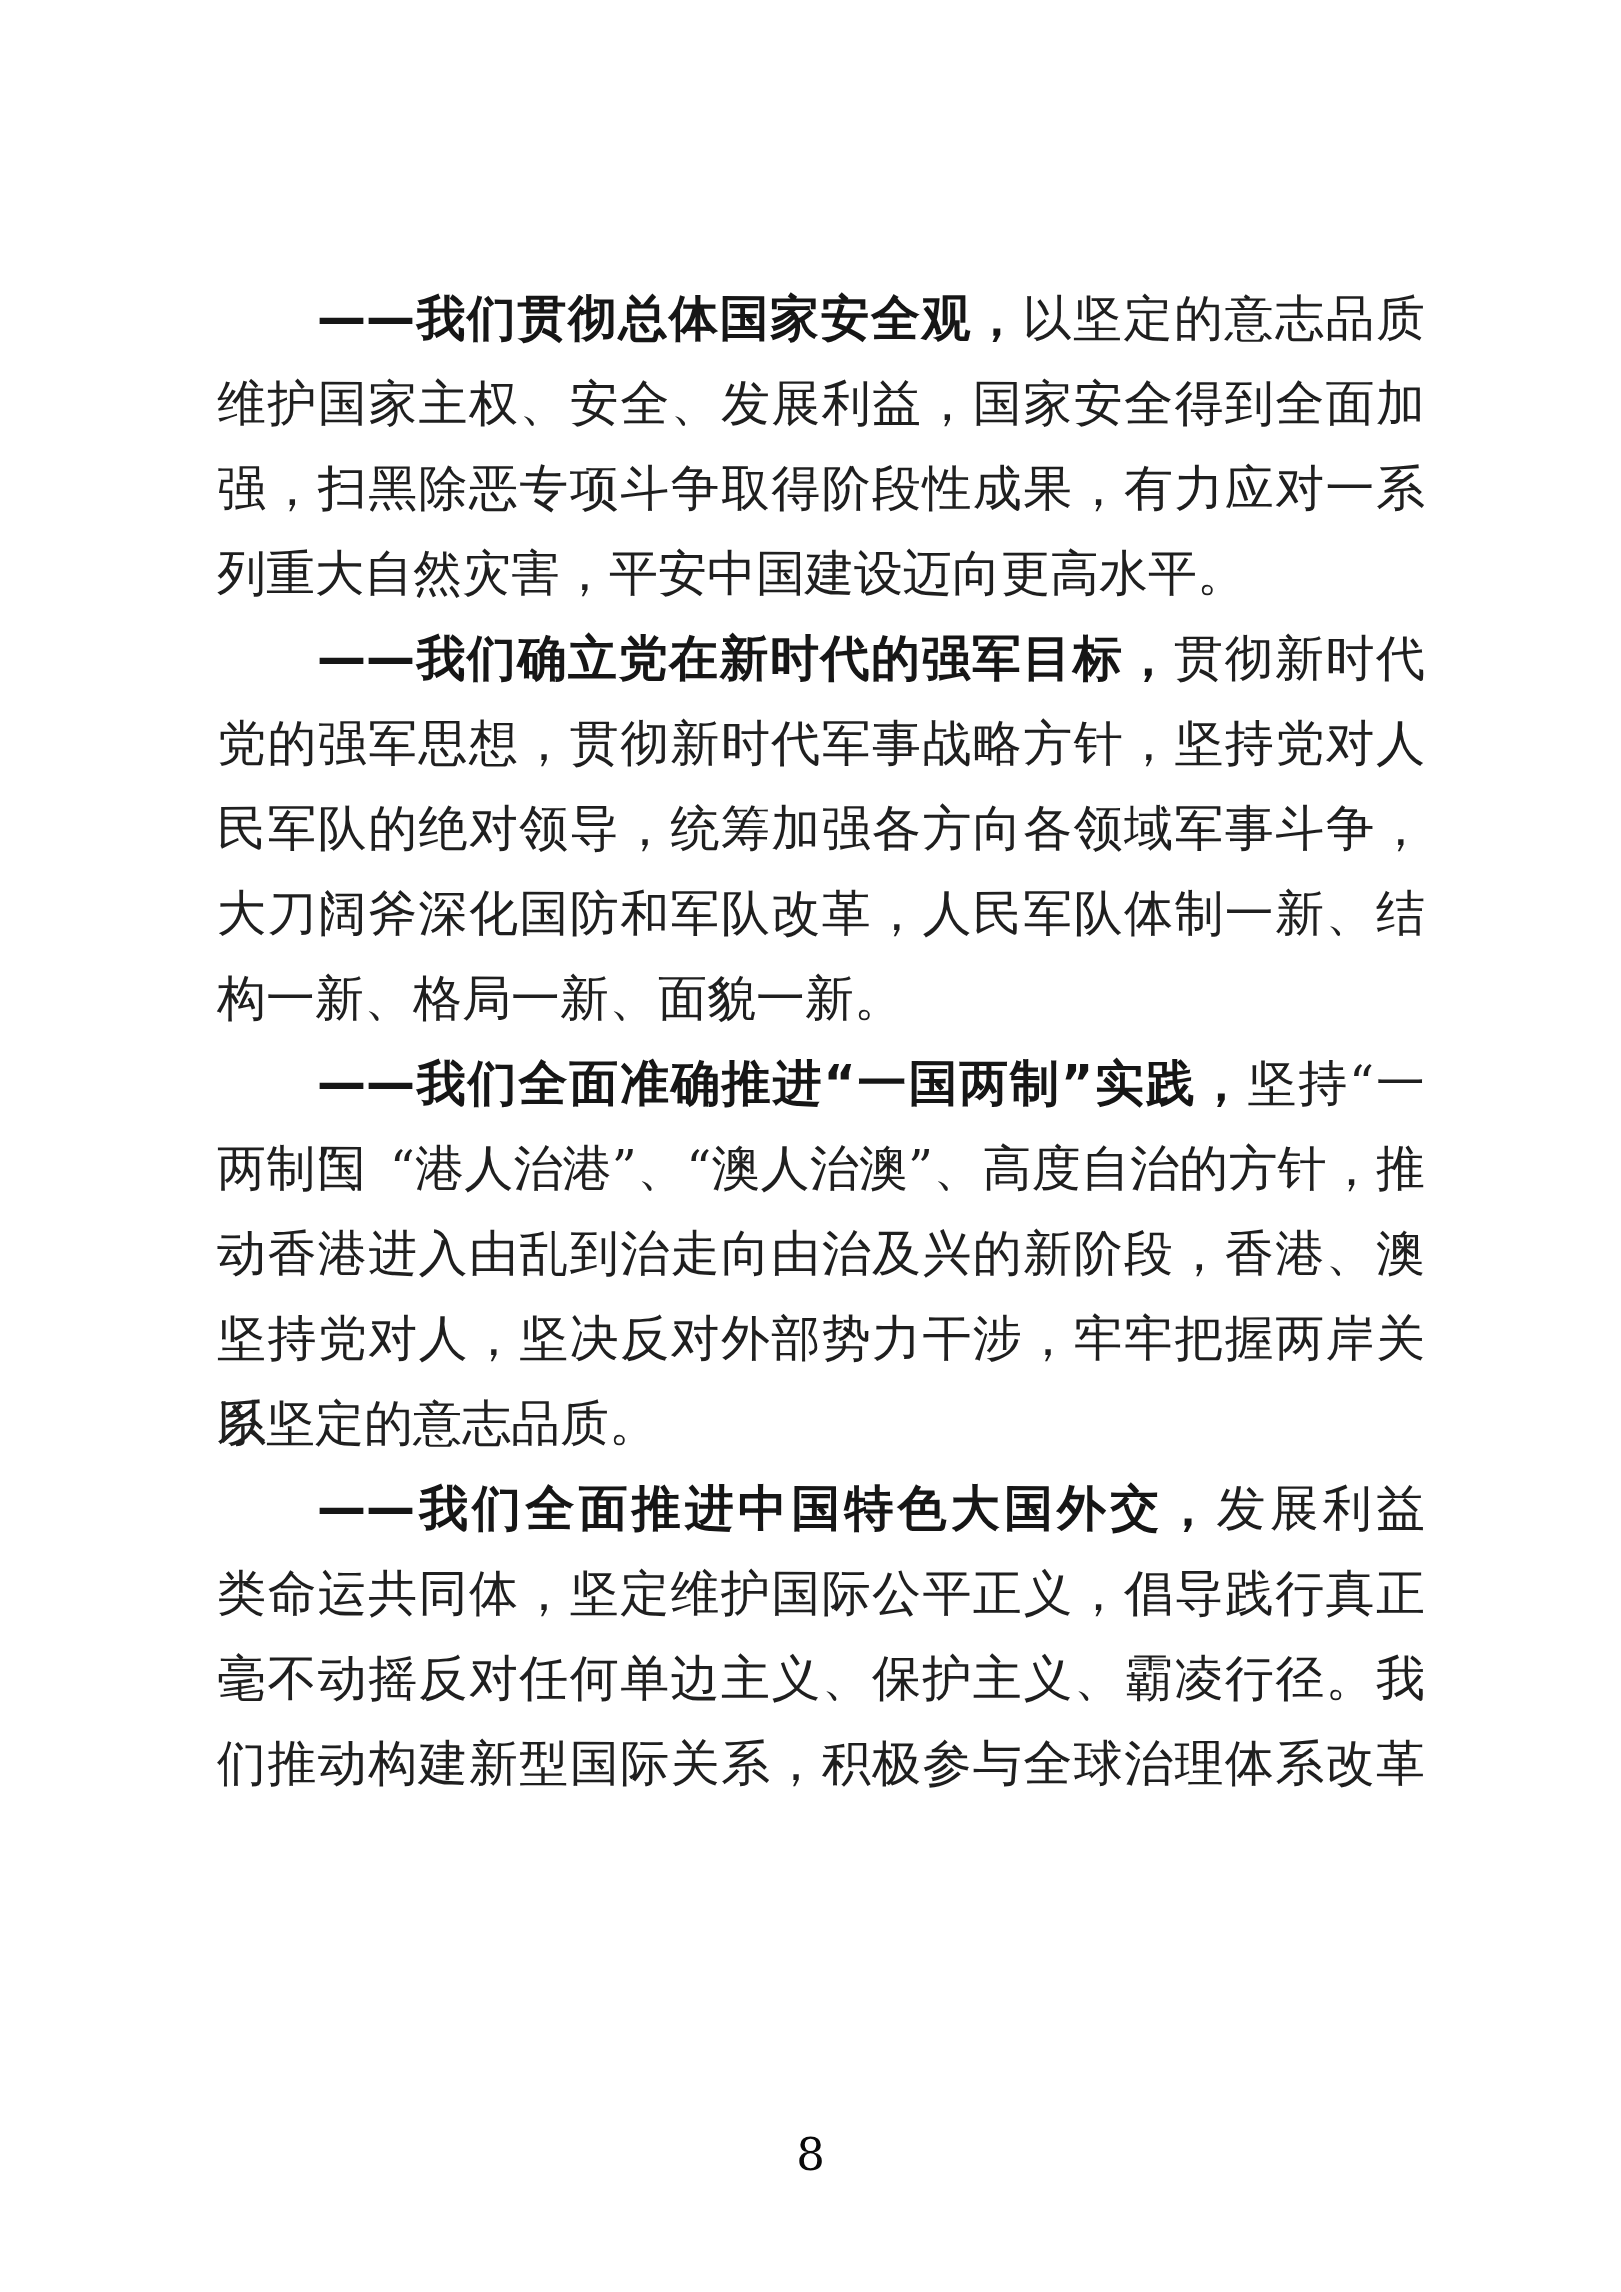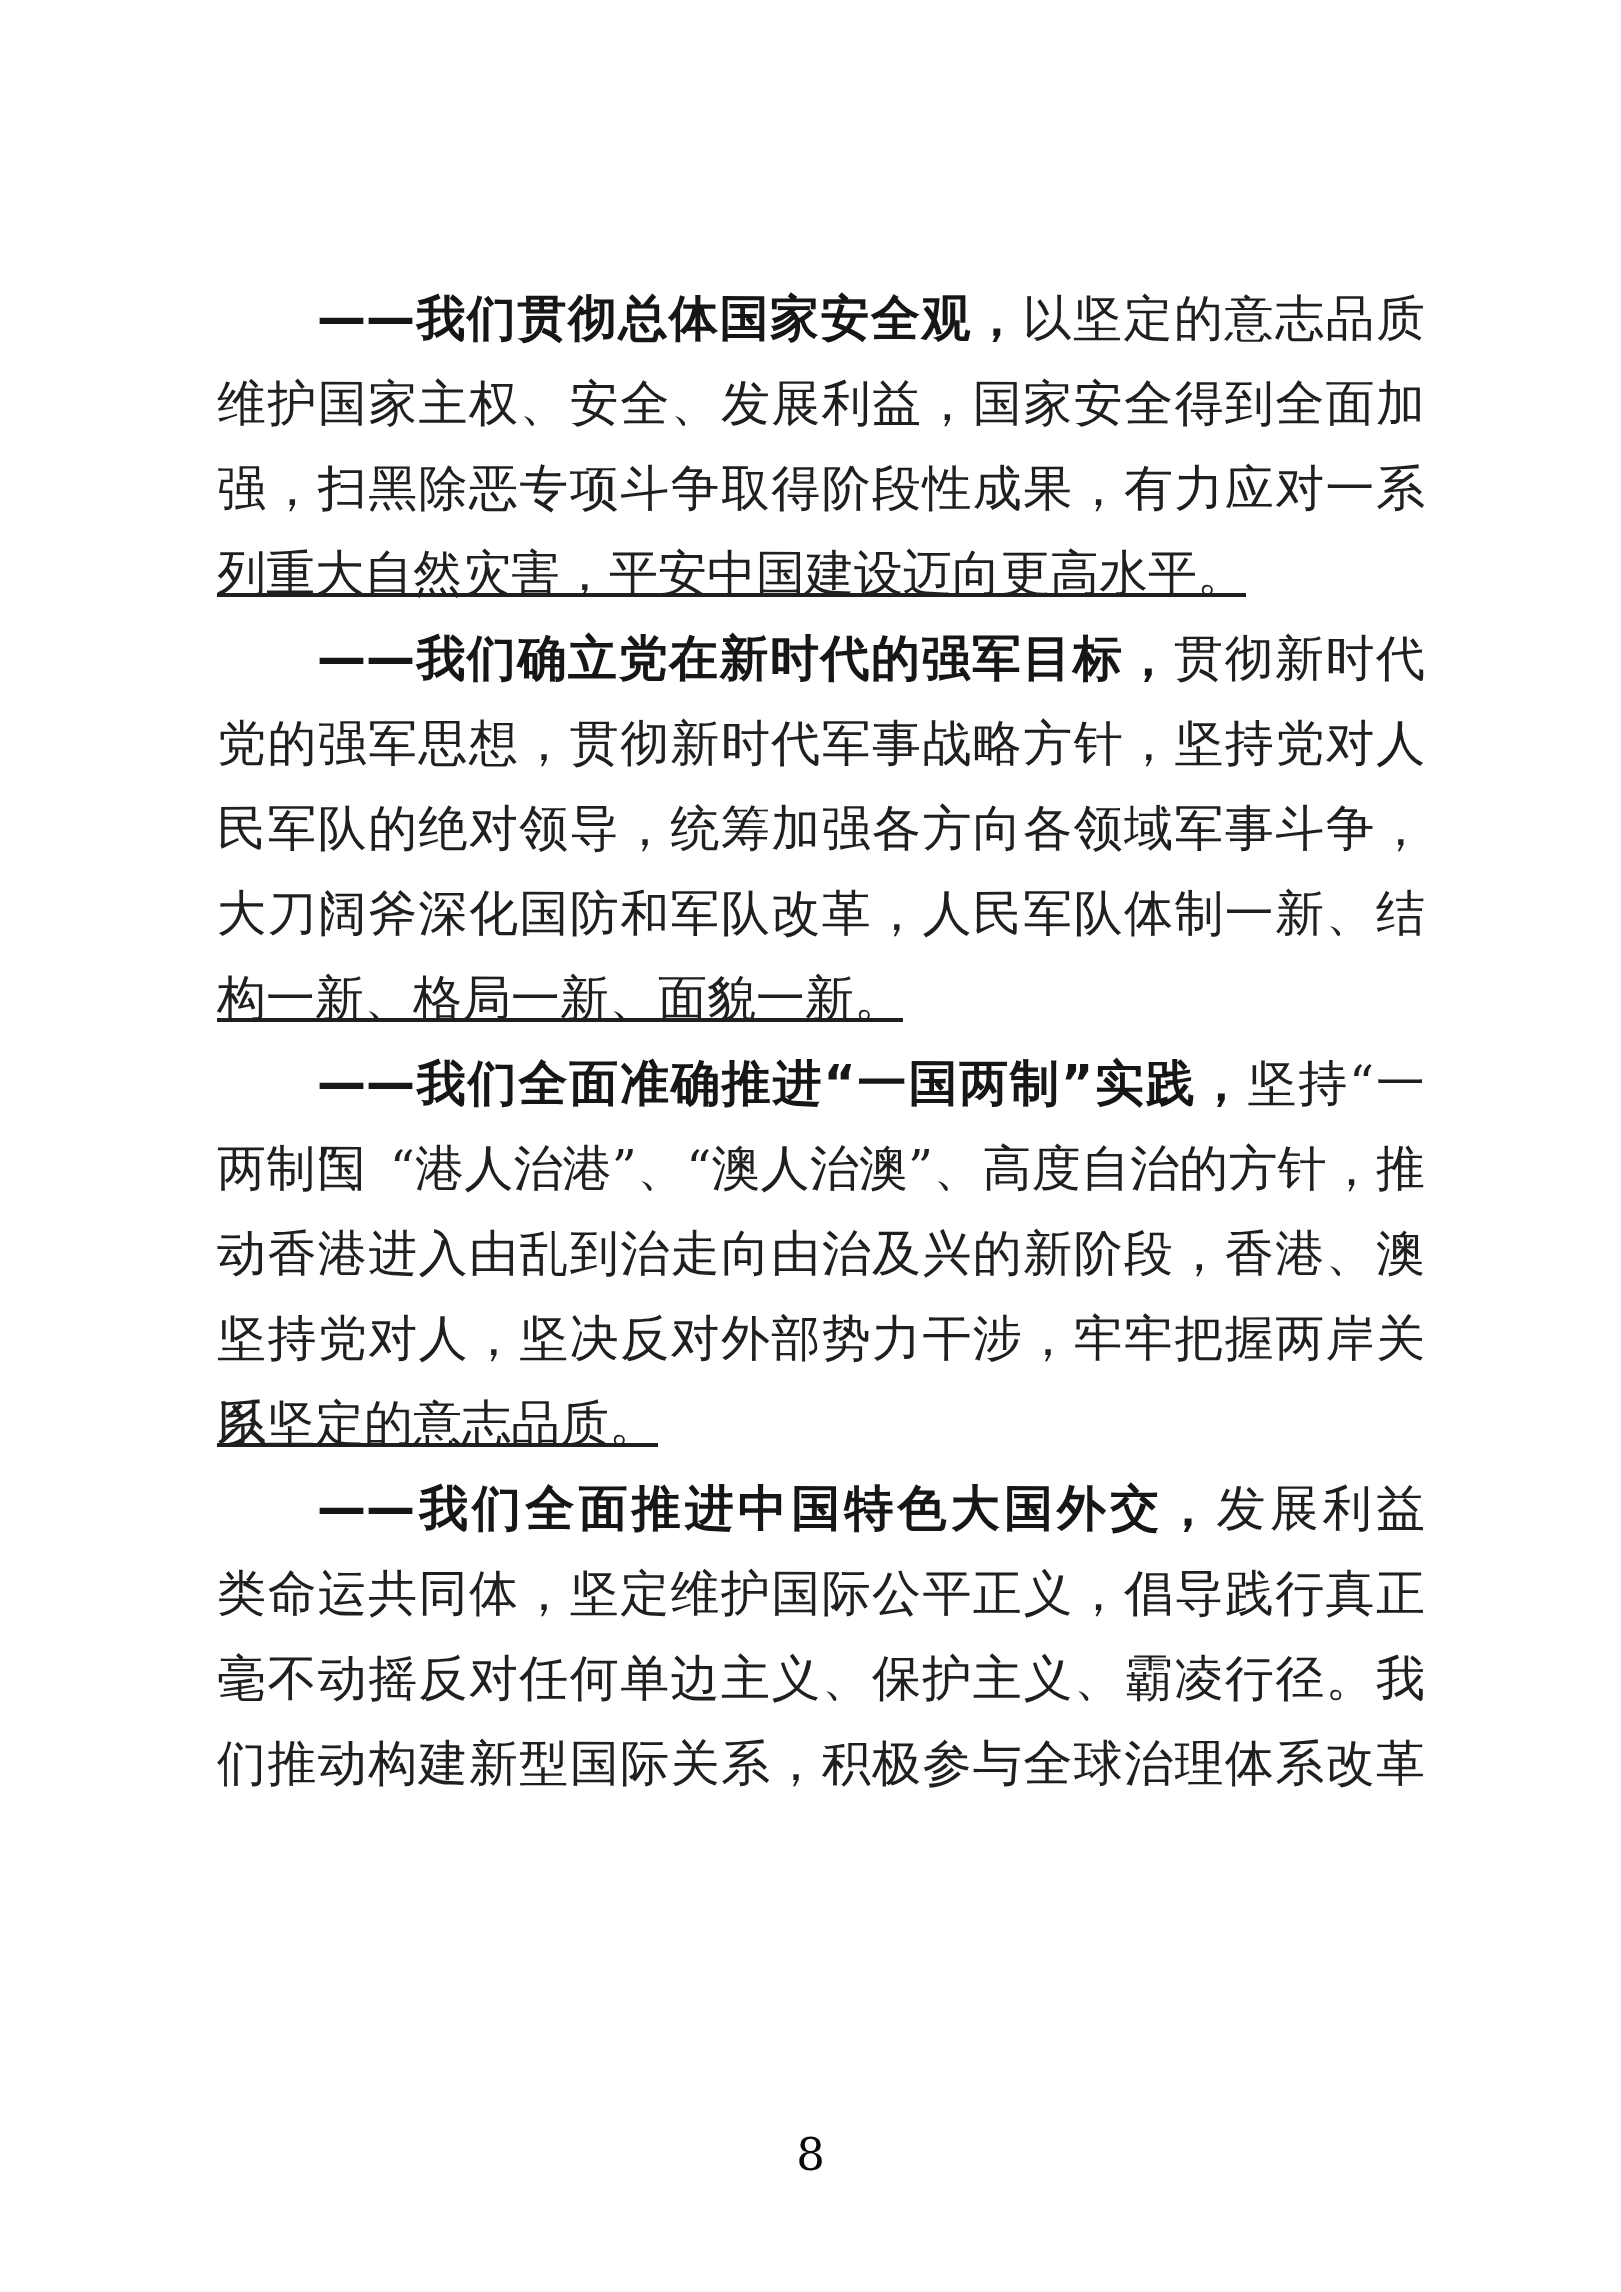--- a/index.html
+++ b/index.html
@@ -28,21 +28,20 @@
     line-height: 85px;
     font-size: 49px;
     letter-spacing: 0;
     text-align: justify;
     text-align-last: justify;
     overflow: visible;
     white-space: normal;
   }
   .line.end {
     text-align-last: left;
-    text-decoration: underline;
   }
   .line.indent {
     padding-left: 100px;
   }
   .lead-bold {
     font-family: "DejaVu Sans", "Liberation Sans", sans-serif;
     font-weight: bold;
     color: #161616;
   }
   .body-text {

